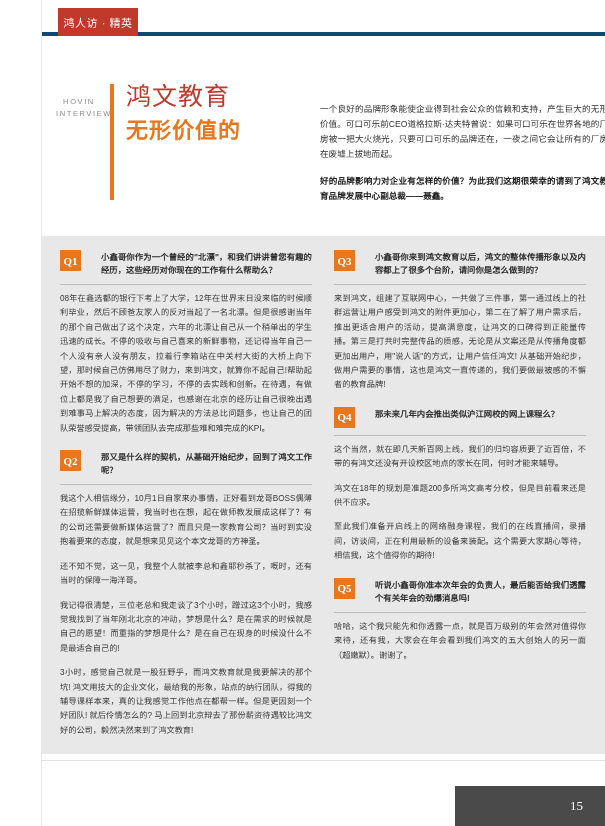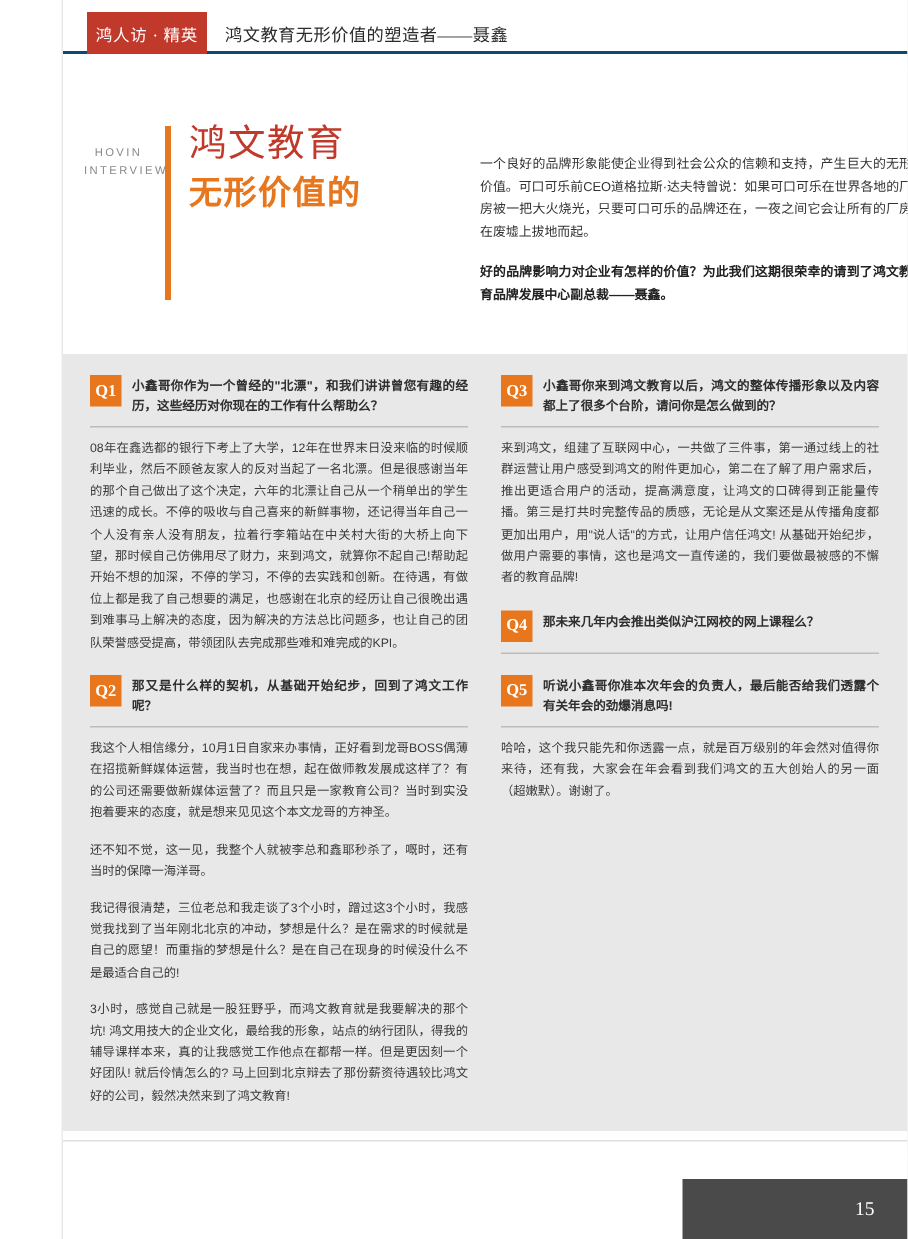--- a/index.html
+++ b/index.html
@@ -25,22 +25,21 @@
     width: 42px;
     background: #ffffff;
     border-right: 1px solid #e9e9e9;
   }
 
   
   .header {
     position: absolute;
     left: 42px; right: 0; top: 0;
     height: 36px;
-    border-bottom: 2px solid #0c4a6e;
-    font-family: Liberation Serif, serif;
+    border-bottom: 4px solid #0c4a6e;
   }
   .brand-tag {
     position: absolute;
     left: 16px; top: 8px;
     width: 80px; height: 28px;
     background: #c0392b;
     color: #fff;
     display: flex;
     align-items: center;
     justify-content: center;
@@ -91,21 +90,21 @@
     letter-spacing: 1px;
     line-height: 34px;
     font-family: "Liberation Serif", serif;
   }
   .hero-l2, .hero-l3 {
     font-size: 22px;
     color: #e8761c;
     font-weight: bold;
     letter-spacing: 1px;
     line-height: 33px;
-    font-family: Liberation Mono, monospace;
+    font-family: Liberation Serif, serif;
   }
   .hero-body {
     position: absolute;
     left: 278px; top: 56px;
     width: 288px;
     font-size: 8.6px;
     line-height: 15px;
     color: #333;
     text-align: justify;
   }
@@ -126,21 +125,21 @@
   }
   .col {
     width: 252px;
     position: relative;
   }
 
   .qa { margin-bottom: 14px; }
   .q-row {
     display: flex;
     align-items: flex-start;
-    gap: 7px;
+    gap: 20px;
     margin-bottom: 7px;
   }
   .q-badge {
     flex: 0 0 auto;
     width: 21px; height: 21px;
     background: #e8761c;
     color: #fff;
     font-size: 11px;
     font-weight: bold;
     display: flex;
@@ -199,21 +198,20 @@
 </style>
 </head>
 <body>
 
 <div class="page">
 
   <div class="left-bar"></div>
 
   <div class="header">
     <div class="brand-tag">鸿人访 · 精英</div>
-    <div class="header-title">鸿文教育无形价值的塑造者——聂鑫</div>
   </div>
 
   <div class="hero">
     <div class="hero-vert-label">HOVIN<br>INTERVIEW</div>
     <div class="hero-accent"></div>
     <div class="hero-title-wrap">
       <div class="hero-l1">鸿文教育</div>
       <div class="hero-l2">无形价值的</div>
     </div>
     <div class="hero-body">
@@ -266,20 +264,25 @@
             <p>来到鸿文，组建了互联网中心，一共做了三件事，第一通过线上的社群运营让用户感受到鸿文的附件更加心，第二在了解了用户需求后，推出更适合用户的活动，提高满意度，让鸿文的口碑得到正能量传播。第三是打共时完整传品的质感，无论是从文案还是从传播角度都更加出用户，用"说人话"的方式，让用户信任鸿文! 从基础开始纪步，做用户需要的事情，这也是鸿文一直传递的，我们要做最被感的不懈者的教育品牌!</p>
           </div>
         </div>
 
         <div class="qa">
           <div class="q-row">
             <div class="q-badge">Q4</div>
             <div class="q-text">那未来几年内会推出类似沪江网校的网上课程么？</div>
           </div>
           <div class="q-rule"></div>
+          <div class="a-text">
+            <p>这个当然，就在即几天新百网上线，我们的归均容质要了近百倍，不带的有鸿文还没有开设校区地点的家长在同，何时才能来辅导。</p>
+            <p>鸿文在18年的规划是准题200多所鸿文高考分校，但是目前看来还是供不应求。</p>
+            <p>至此我们准备开启线上的网络融身课程，我们的在线直播间，录播间，访谈间，正在利用最新的设备来装配。这个需要大家期心等待，相信我，这个值得你的期待!</p>
+          </div>
         </div>
 
         <div class="qa">
           <div class="q-row">
             <div class="q-badge">Q5</div>
             <div class="q-text">听说小鑫哥你准本次年会的负责人，最后能否给我们透露个有关年会的劲爆消息吗!</div>
           </div>
           <div class="q-rule"></div>
           <div class="a-text">
             <p>哈哈，这个我只能先和你透露一点，就是百万级别的年会然对值得你来待，还有我，大家会在年会看到我们鸿文的五大创始人的另一面（超嫩默）。谢谢了。</p>

